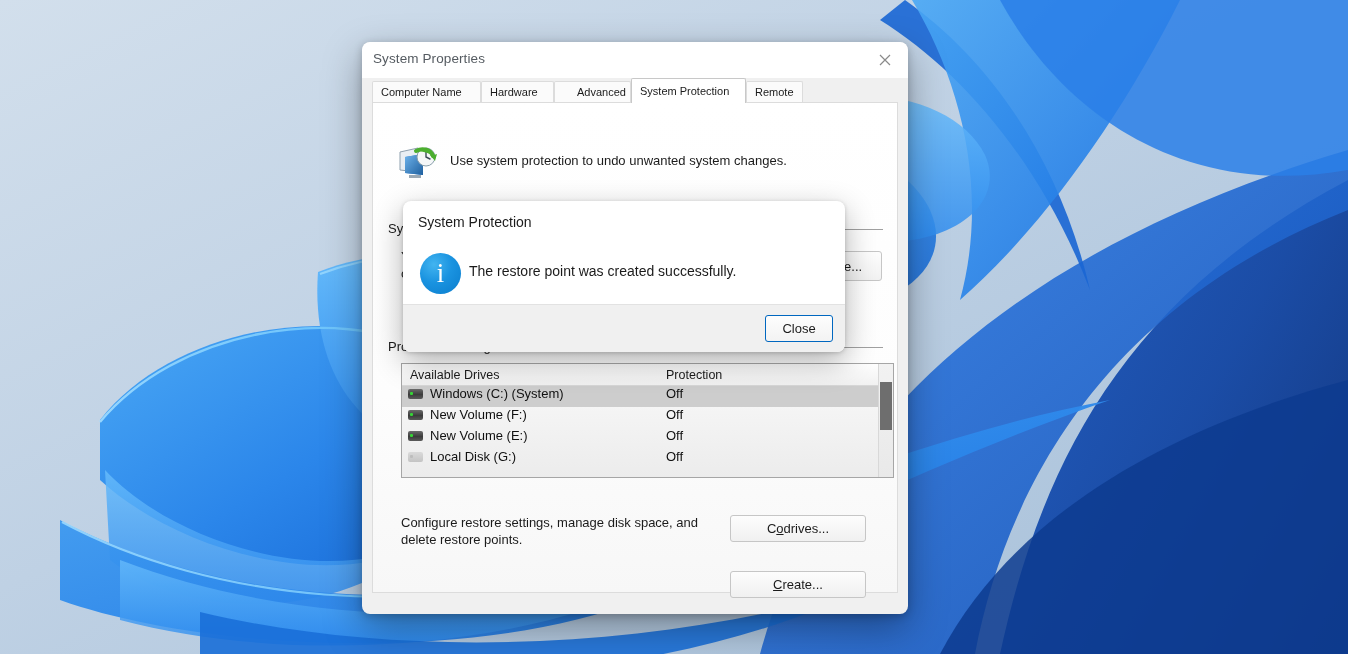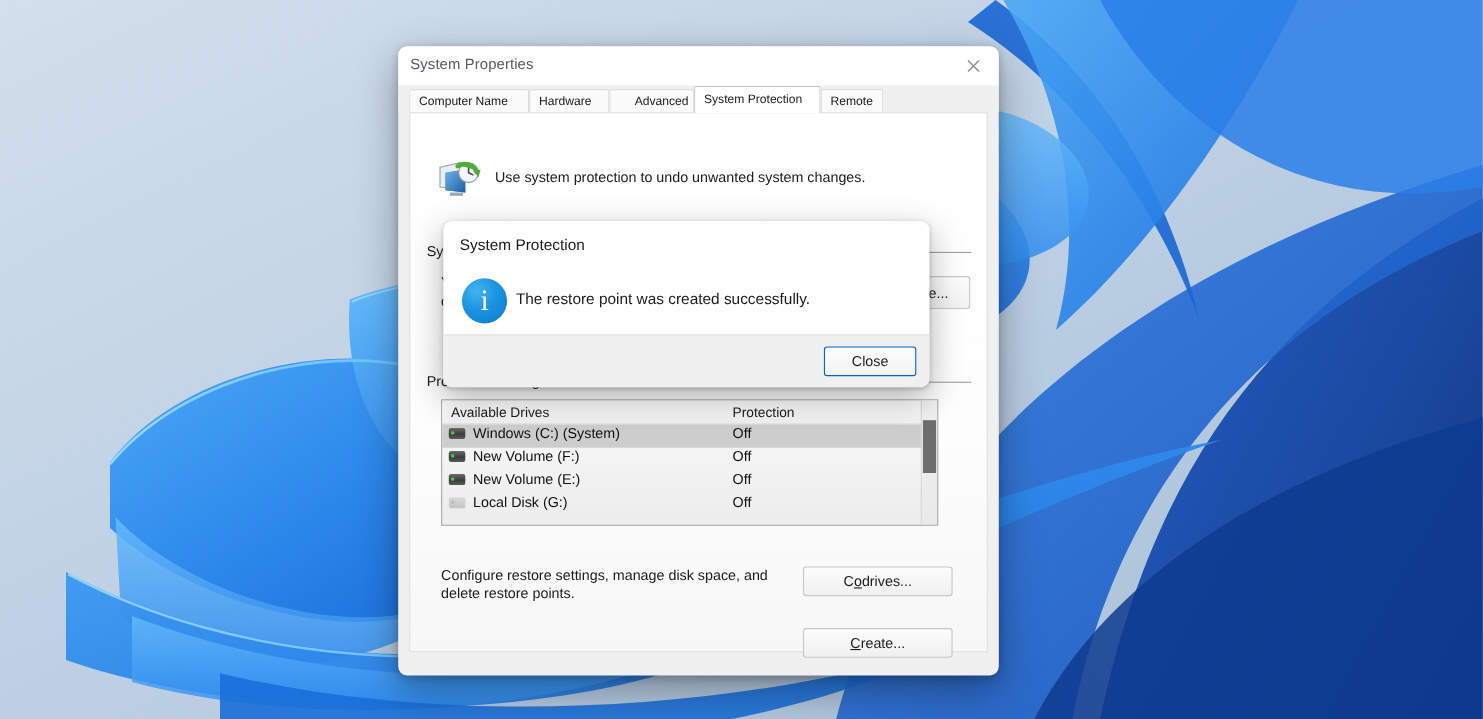--- a/index.html
+++ b/index.html
@@ -167,21 +167,21 @@
     justify-content: center;
   }
 
   #ps-label { left: 15px; top: 236px; }
   #ps-line  { left: 122px; top: 244px; width: 388px; }
 
   #drive-list {
     position: absolute;
     left: 28px;
     top: 260px;
-    width: 452px;
+    width: 493px;
     height: 115px;
     box-sizing: border-box;
     border: 1px solid #a6a6a6;
     background: linear-gradient(180deg,#fafafa 0%, #ececec 100%);
     overflow: hidden;
   }
   .list-header {
     display: flex;
     height: 22px;
     box-sizing: border-box;
@@ -310,21 +310,21 @@
     bottom: 0;
     width: 442px;
     height: 47px;
     background: #f0f0f0;
     border-top: 1px solid #e2e2e2;
   }
   #modal-close-btn {
     position: absolute;
     right: 12px;
     top: 10px;
-    width: 84px;
+    width: 68px;
     height: 27px;
     box-sizing: border-box;
     background: linear-gradient(180deg,#fdfdfd 0%,#f3f3f3 100%);
     border: 1px solid #0067c0;
     border-radius: 3px;
     font-size: 13px;
     color: #1b1b1b;
     display: flex;
     align-items: center;
     justify-content: center;

